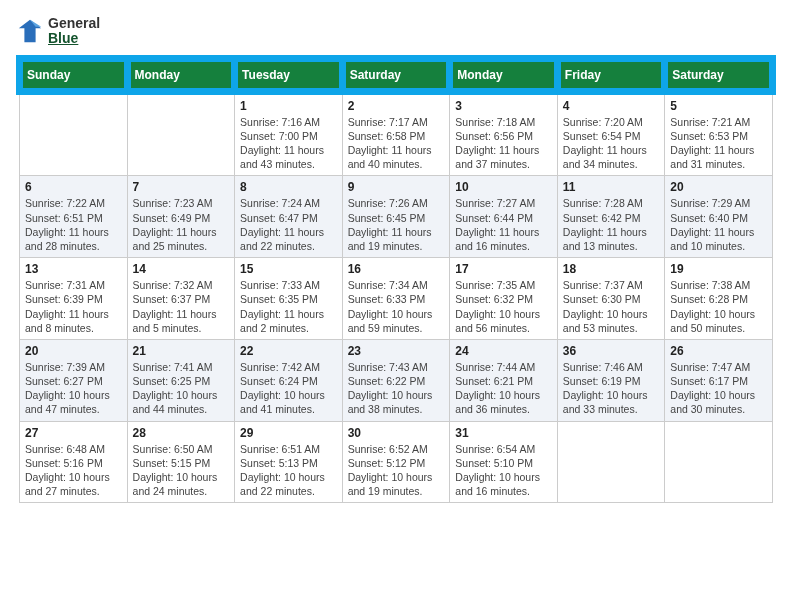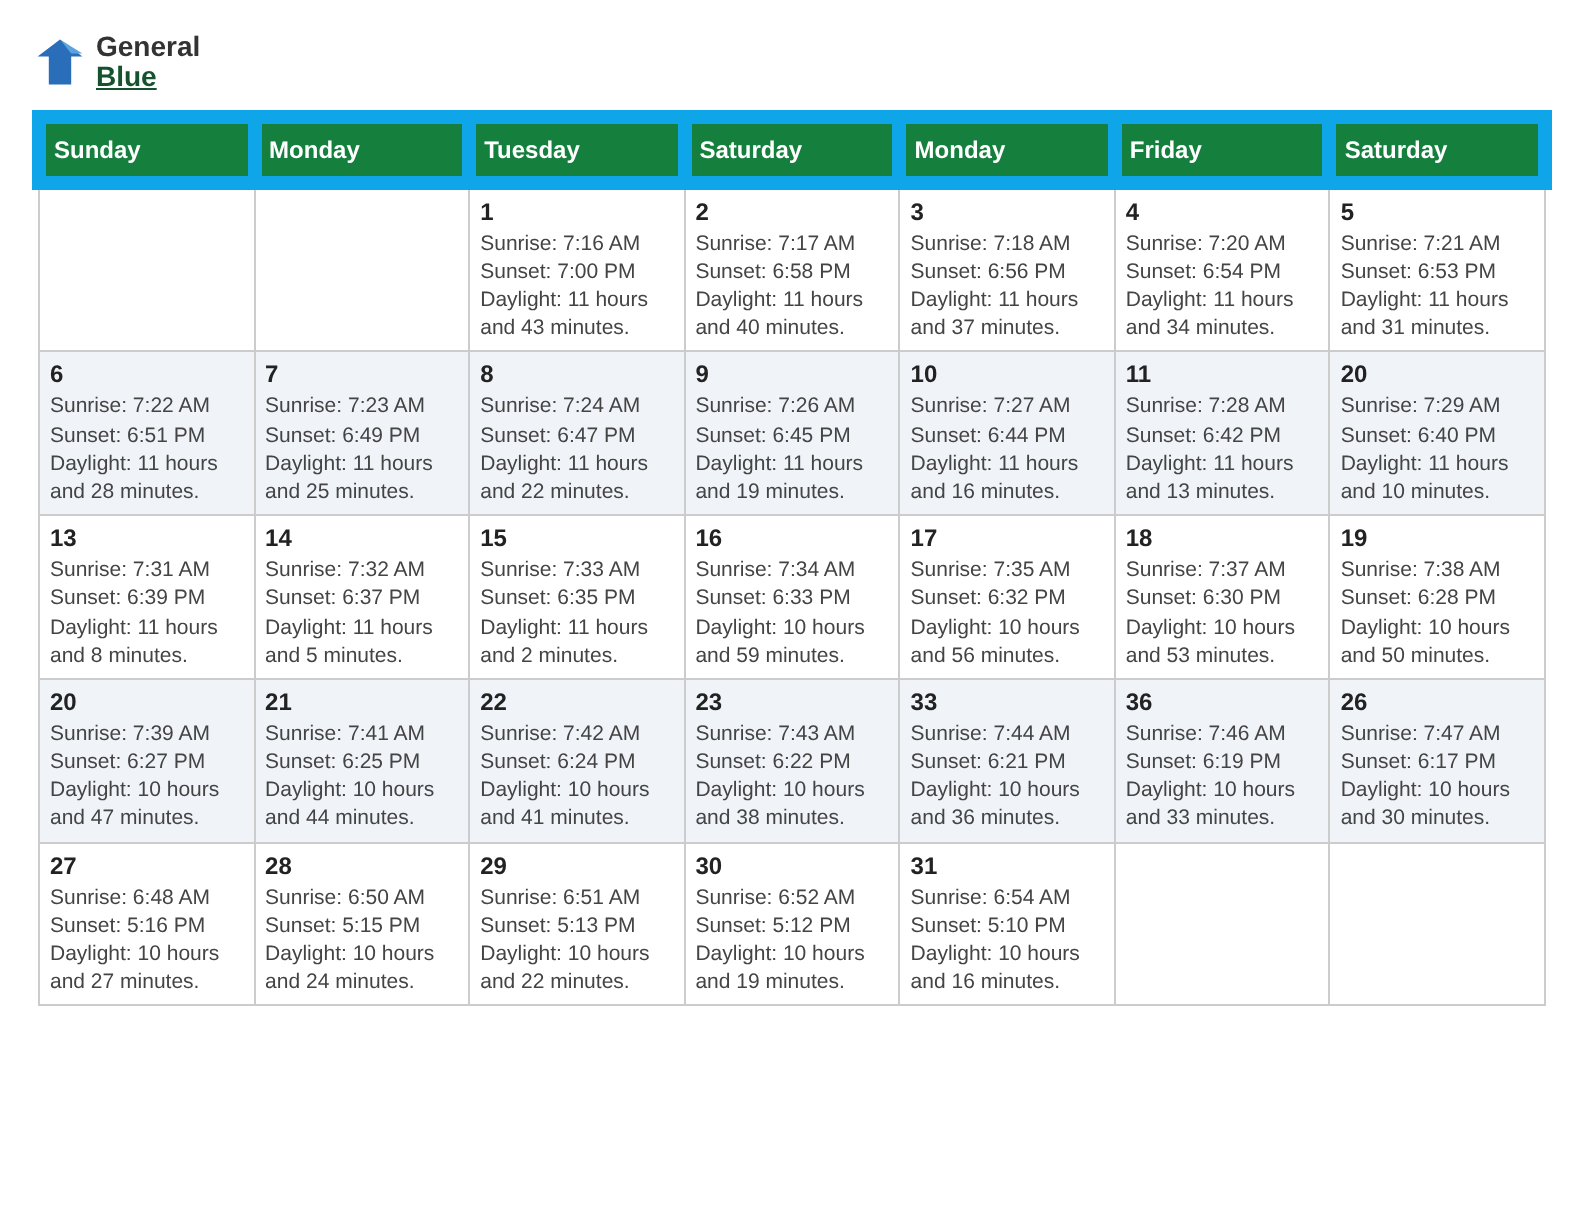--- a/index.html
+++ b/index.html
@@ -219,21 +219,21 @@
         </td>
         <td>
           <div class="day-num">22</div>
           <div class="day-info">Sunrise: 7:42 AM<br>Sunset: 6:24 PM<br>Daylight: 10 hours and 41 minutes.</div>
         </td>
         <td>
           <div class="day-num">23</div>
           <div class="day-info">Sunrise: 7:43 AM<br>Sunset: 6:22 PM<br>Daylight: 10 hours and 38 minutes.</div>
         </td>
         <td>
-          <div class="day-num">33</div>
+          <div class="day-num">24</div>
           <div class="day-info">Sunrise: 7:44 AM<br>Sunset: 6:21 PM<br>Daylight: 10 hours and 36 minutes.</div>
         </td>
         <td>
           <div class="day-num">36</div>
           <div class="day-info">Sunrise: 7:46 AM<br>Sunset: 6:19 PM<br>Daylight: 10 hours and 33 minutes.</div>
         </td>
         <td>
           <div class="day-num">26</div>
           <div class="day-info">Sunrise: 7:47 AM<br>Sunset: 6:17 PM<br>Daylight: 10 hours and 30 minutes.</div>
         </td>

